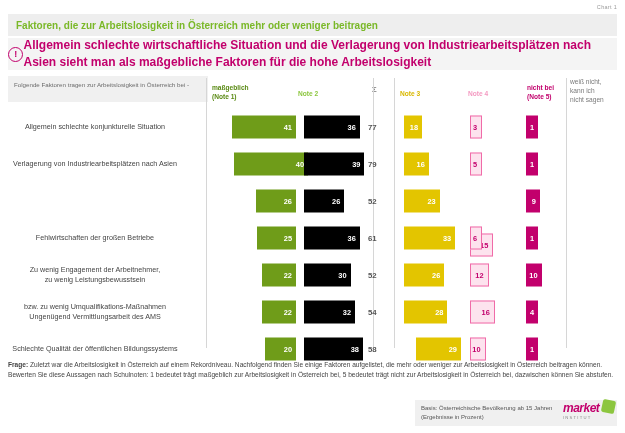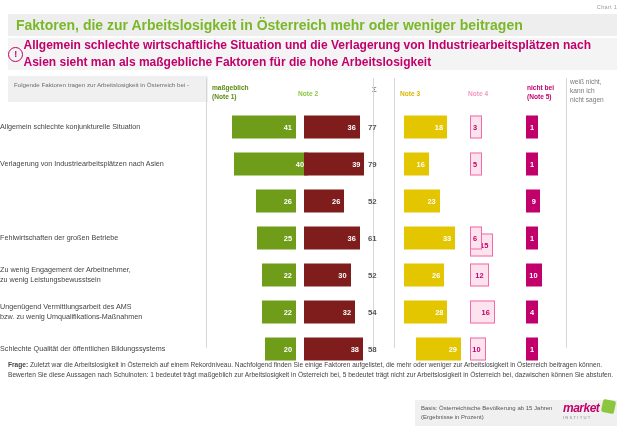--- a/index.html
+++ b/index.html
@@ -17,21 +17,21 @@
     position:absolute;top:4px;right:8px;
     font-size:5.5px;color:#9a9a9a;letter-spacing:.3px;
   }
 
   .title-bar{
     position:absolute;left:8px;top:14px;width:609px;height:22px;
     background:#eeeeee;
     display:flex;align-items:center;
   }
   .title-bar .title{
-    font-size:14px;font-weight:bold;color:#8cc63f;
+    font-size:10px;font-weight:bold;color:#8cc63f;
     padding-left:8px;
     color:#7ab828;
   }
 
   .sub-bar{
     position:absolute;left:8px;top:38px;width:609px;height:32px;
     background:#f4f4f4;
     display:flex;align-items:center;
   }
   .sub-bar .excl{
@@ -71,38 +71,38 @@
 
   
   .vsep{position:absolute;width:1px;background:#d6d6d6;top:78px;height:270px;}
 
   .rows{position:absolute;left:0;top:108px;width:625px;}
   .row{
     position:relative;height:37px;
   }
   .row .label{
     position:absolute;right:0;width:196px;top:50%;transform:translateY(-50%);
-    text-align:left;font-size:7.2px;color:#444;line-height:1.45;
+    text-align:center;font-size:7.2px;color:#444;line-height:1.45;
     left:0;padding-right:6px;box-sizing:border-box;
   }
   .bars{position:absolute;left:208px;top:0;right:0;height:37px;}
 
   .seg{
     position:absolute;top:50%;transform:translateY(-50%);
     height:23px;display:flex;align-items:center;
     box-sizing:border-box;
   }
   .seg .val{
     position:absolute;font-size:7.4px;font-weight:bold;
   }
   
   .s1{background:#6f9c19;}
   .s1 .val{right:4px;color:#ffffff;}
   
-  .s2{background:#7f1d1d;}
+  .s2{background:#000000;}
   .s2 .val{right:4px;color:#ffffff;}
   
   .sig{
     position:absolute;top:50%;transform:translateY(-50%);
     font-size:7.8px;font-weight:bold;color:#555;left:160px;
   }
   
   .s3{background:#e3c500;}
   .s3 .val{right:4px;color:#ffffff;}
   
@@ -191,21 +191,21 @@
           <div>Allgemein schlechte konjunkturelle Situation</div>
         </div>
         <div class="bars">
           <div class="seg s1" style="left: 24.45px; width: 63.55px;">
             <span class="val">41</span>
           </div>
           <div class="seg s2" style="left: 96px; width: 55.8px;">
             <span class="val">36</span>
           </div>
           <div class="sig">77</div>
-          <div class="seg s3" style="left: 196px; width: 43px;">
+          <div class="seg s3" style="left: 196px; width: 18px;">
             <span class="val">18</span>
           </div>
           <div class="seg s4" style="left: 262px; width: 12px;">
             <span class="val">3</span>
           </div>
           <div class="seg s5" style="left: 318px; width: 12px;">
             <span class="val">1</span>
           </div>
         </div>
       </div>
@@ -294,22 +294,22 @@
           <div class="seg s4" style="left: 262px; width: 18.6px;">
             <span class="val">12</span>
           </div>
           <div class="seg s5" style="left: 318px; width: 15.5px;">
             <span class="val">10</span>
           </div>
         </div>
       </div>
       <div class="row">
         <div class="label">
+          <div>bzw. zu wenig Umqualifikations-Maßnahmen</div>
           <div>Ungenügend Vermittlungsarbeit des AMS</div>
-          <div>bzw. zu wenig Umqualifikations-Maßnahmen</div>
         </div>
         <div class="bars">
           <div class="seg s1" style="left: 53.9px; width: 34.1px;">
             <span class="val">22</span>
           </div>
           <div class="seg s2" style="left: 96px; width: 51px;">
             <span class="val">32</span>
           </div>
           <div class="sig">54</div>
           <div class="seg s3" style="left: 196px; width: 43.4px;">

